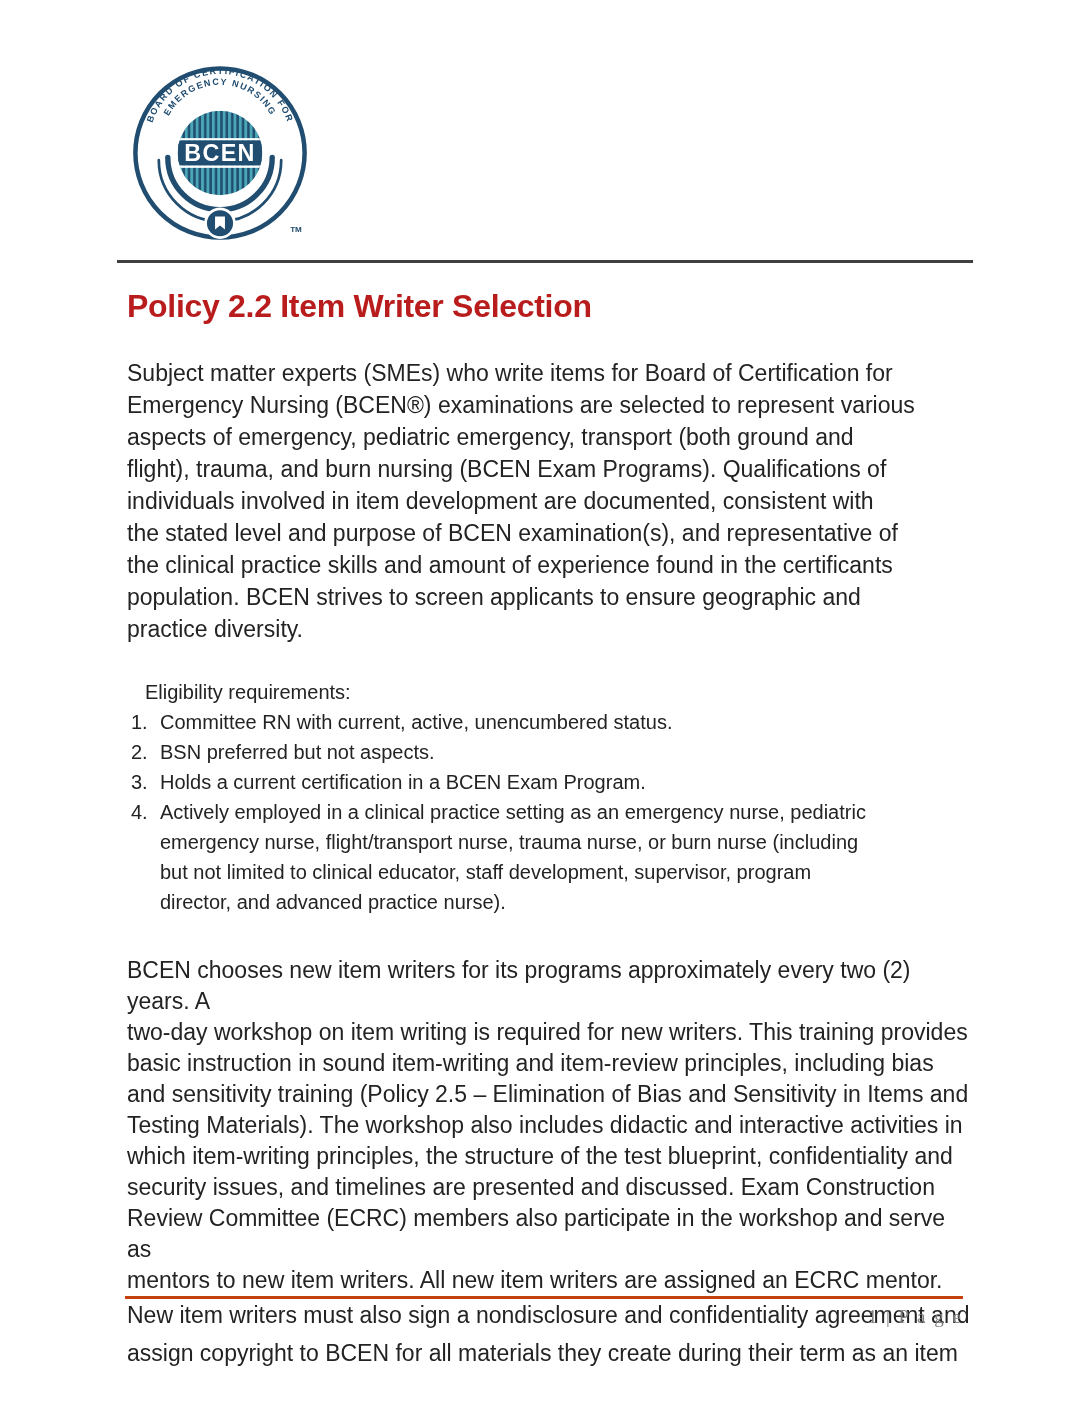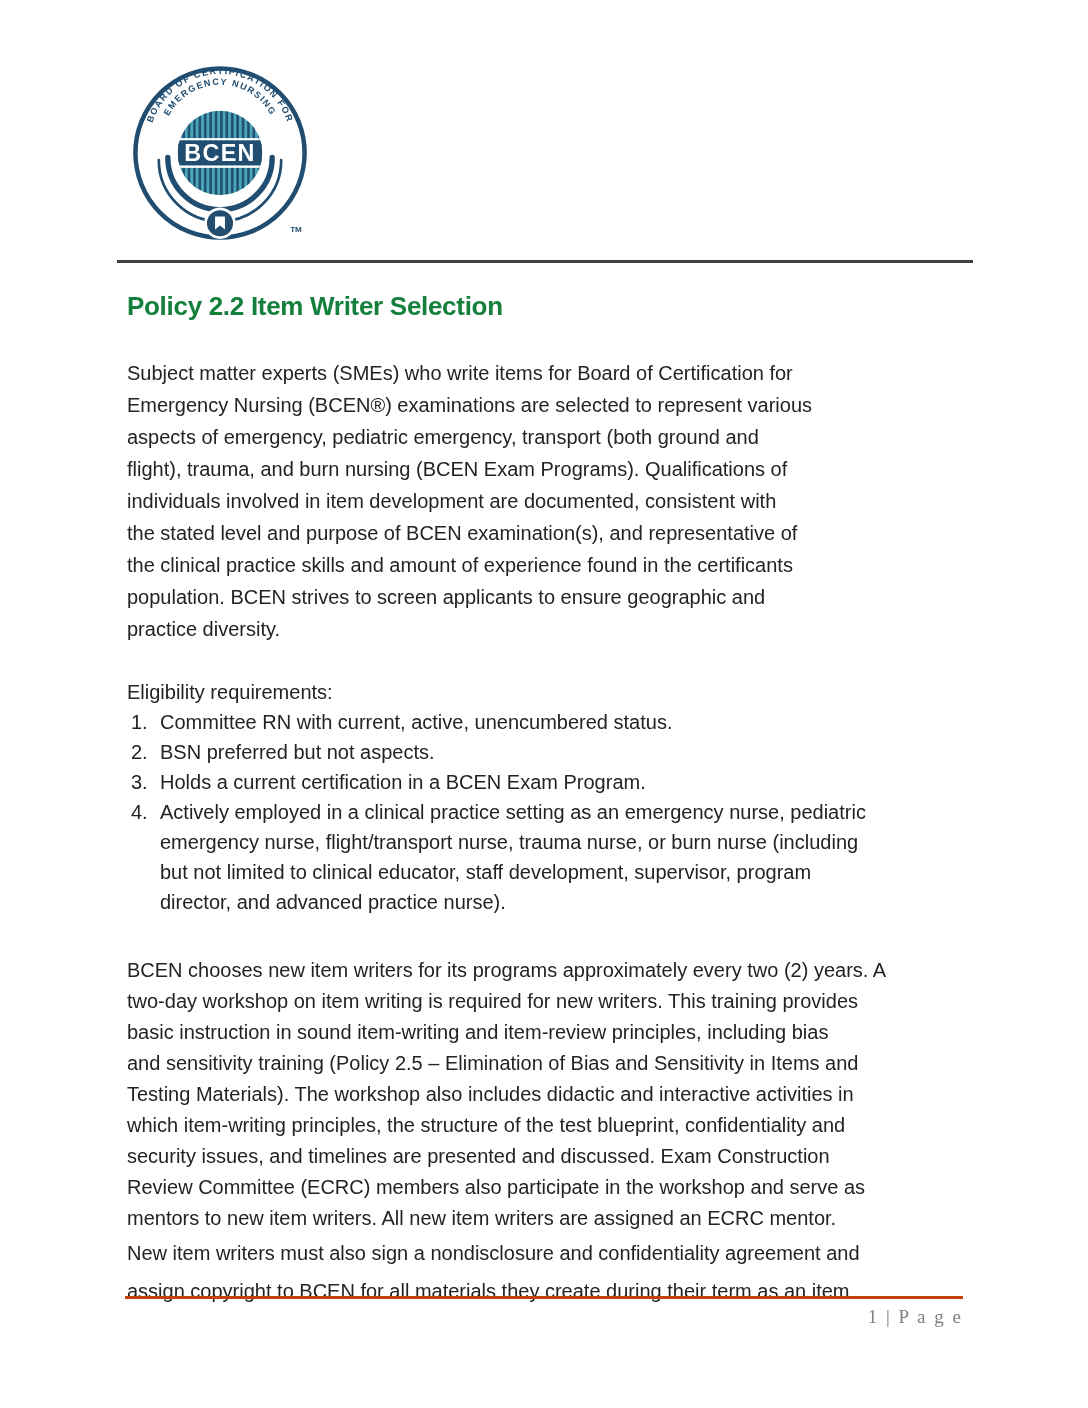--- a/index.html
+++ b/index.html
@@ -26,38 +26,38 @@
     width:845px;
   }
   .top-rule{
     margin:260px 0 0 -10px;
     width:856px;
     border:none;
     border-top:3px solid #404040;
   }
   .doc-title{
     margin:26px 0 0 0;
-    font-size:26px;
+    font-size:32px;
     line-height:34px;
     font-weight:700;
     letter-spacing:-0.3px;
-    color:#15803d;
+    color:#b91c1c;
   }
   .para{
     margin:0;
-    font-size:20px;
+    font-size:23px;
     line-height:32px;
     white-space:pre-line;
     color:#232323;
   }
   .p1{margin-top:34px;}
   .p2{margin-top:38px;line-height:31px;}
   .p3{line-height:38px;}
   .elig-heading{
-    margin:32px 0 0 0;
+    margin:32px 0 0 18px;
     font-size:20px;
     line-height:30px;
     font-weight:400;
     color:#232323;
   }
   .elig-list{display:block;}
   .elig-item{
     display:flex;
     align-items:flex-start;
     font-size:20px;

